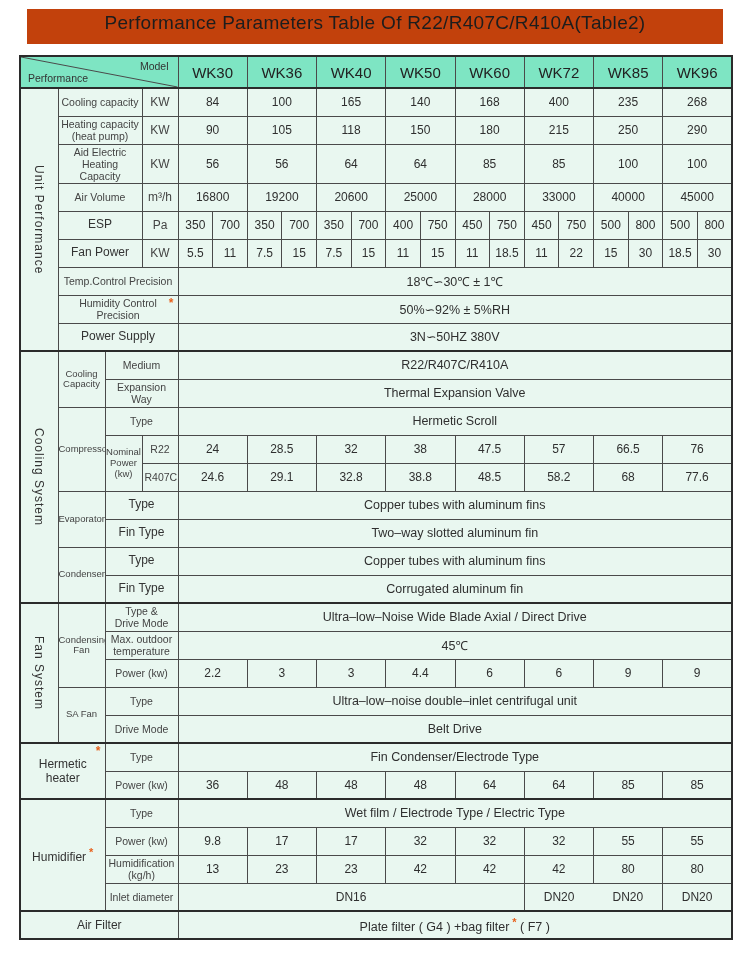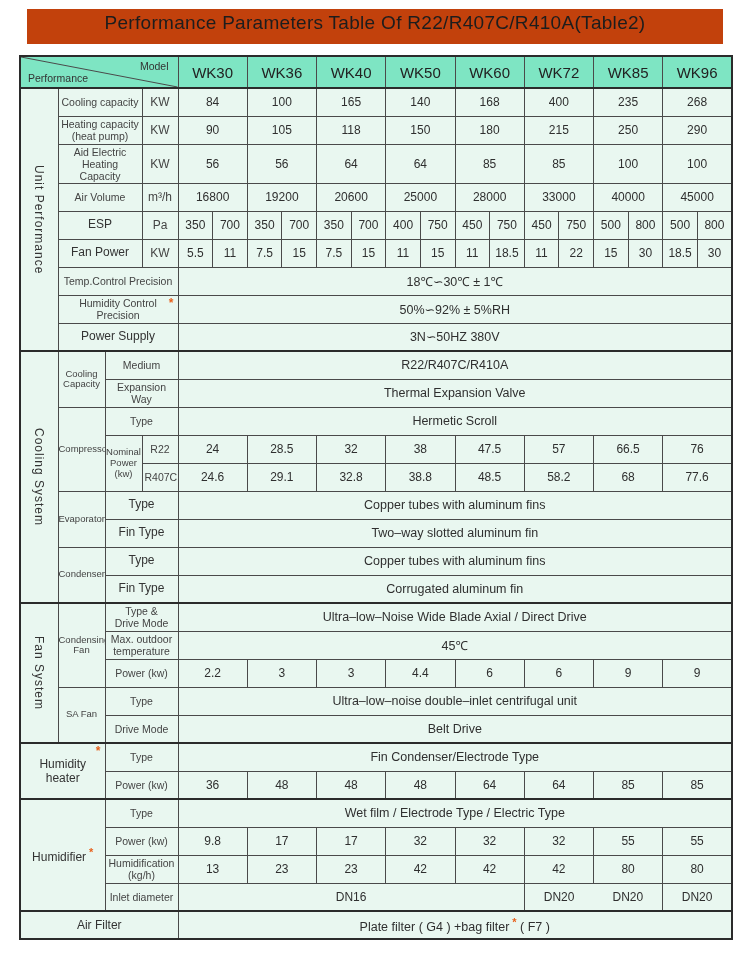--- a/index.html
+++ b/index.html
@@ -277,21 +277,21 @@
       <tr>
         <td rowspan="2" class="sub">SA Fan</td>
         <td colspan="2" class="lbl">Type</td>
         <td colspan="16" class="fullval">Ultra–low–noise double–inlet centrifugal unit</td>
       </tr>
       <tr>
         <td colspan="2" class="lbl">Drive Mode</td>
         <td colspan="16" class="fullval">Belt Drive</td>
       </tr>
       <tr class="section-start">
-        <td colspan="2" rowspan="2" class="lbl-lg rel"><span>Humidity heater</span><span class="star star-abs">*</span></td>
+        <td colspan="2" rowspan="2" class="lbl-lg rel"><span>Hermetic heater</span><span class="star star-abs">*</span></td>
         <td colspan="2" class="lbl">Type</td>
         <td colspan="16" class="fullval">Fin Condenser/Electrode Type</td>
       </tr>
       <tr>
         <td colspan="2" class="lbl">Power (kw)</td>
         <td colspan="2" class="val">36</td>
         <td colspan="2" class="val">48</td>
         <td colspan="2" class="val">48</td>
         <td colspan="2" class="val">48</td>
         <td colspan="2" class="val">64</td>

